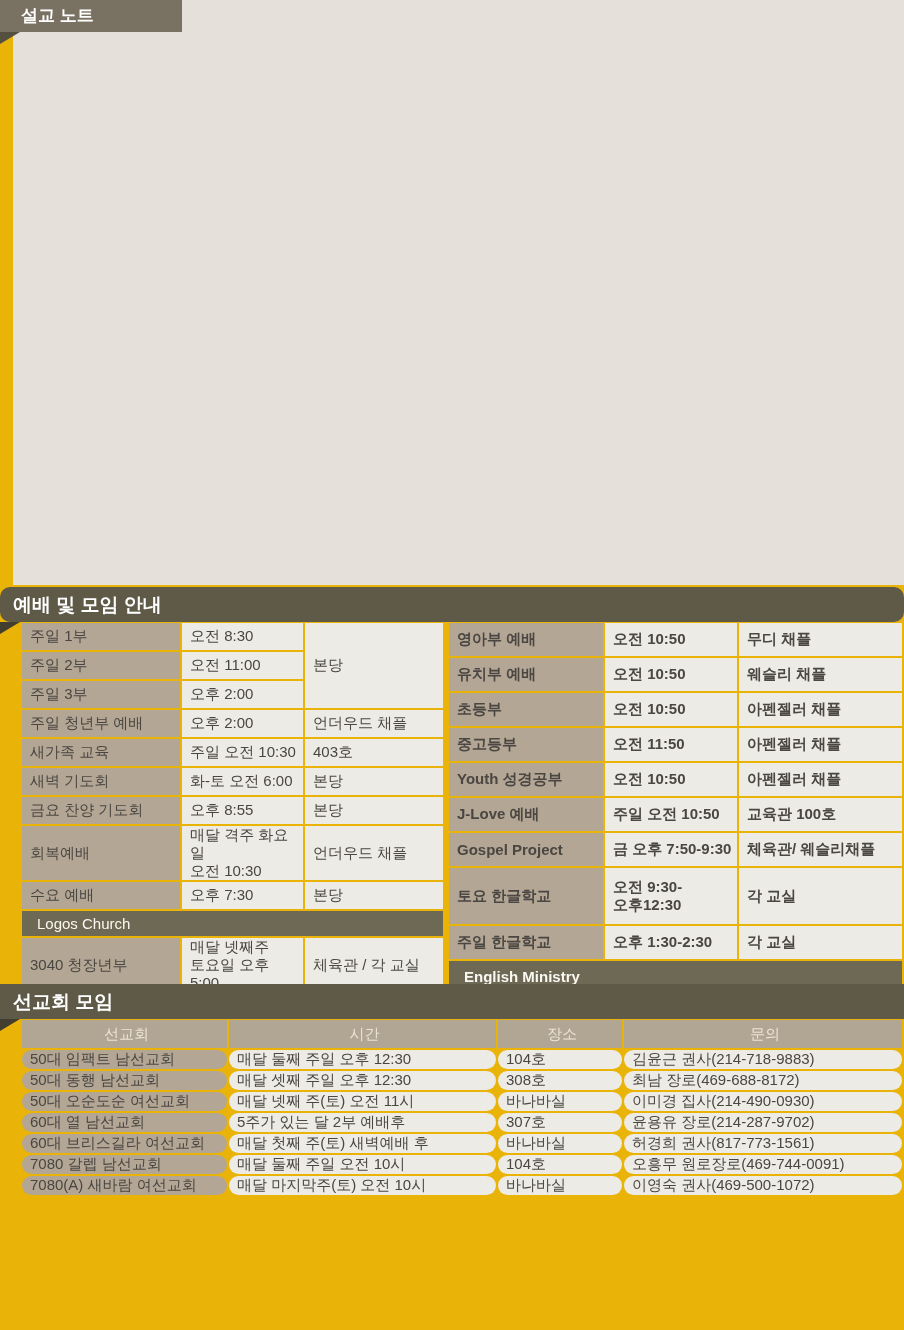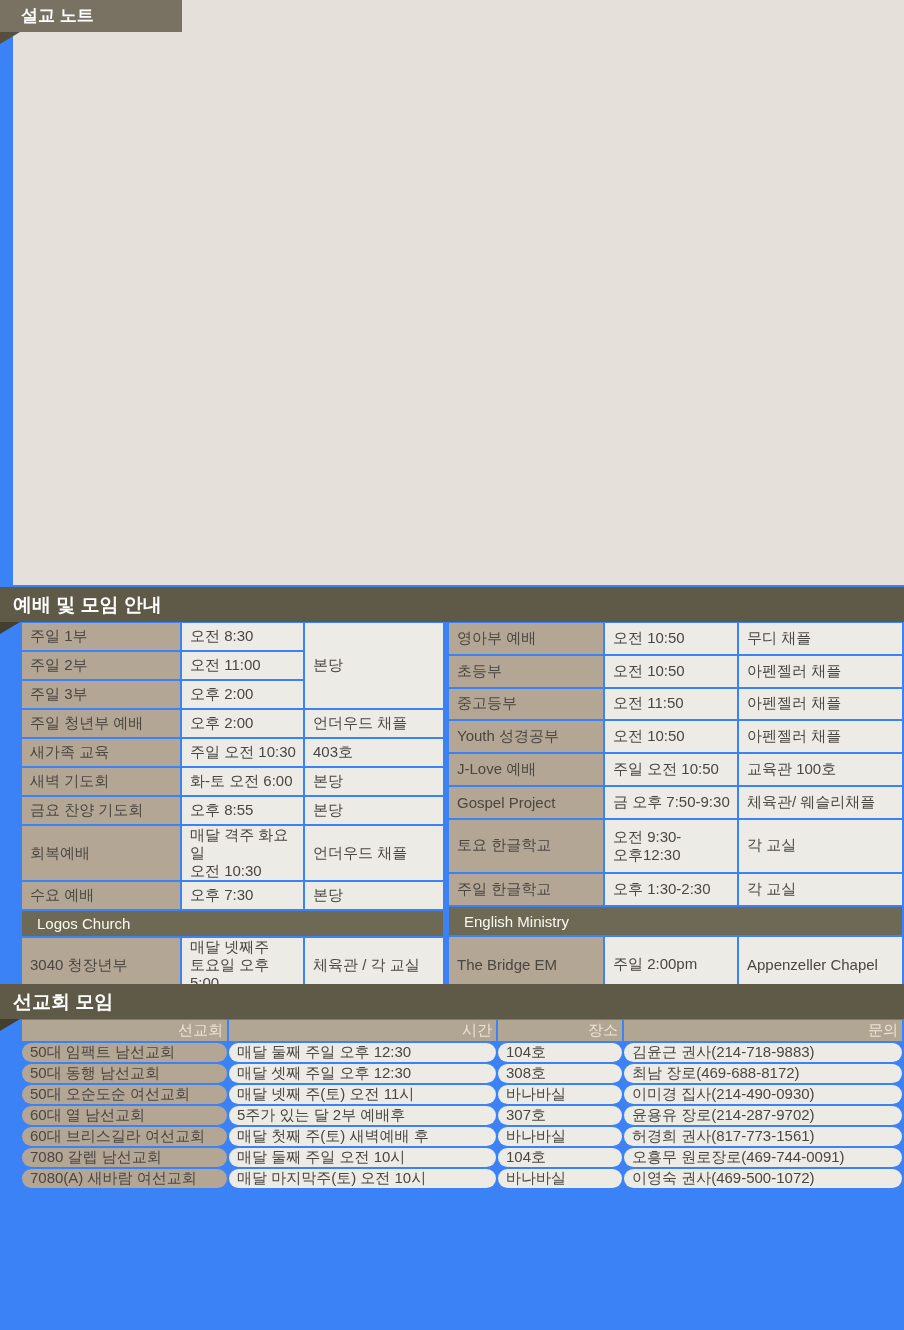--- a/index.html
+++ b/index.html
@@ -1,53 +1,53 @@
 <!DOCTYPE html>
 <html><head>
 <meta charset="utf-8">
 <style>
   html,body{margin:0;padding:0;}
   body{font-family:"Liberation Sans","DejaVu Sans",sans-serif;}
-  .page{position:relative;width:904px;height:1330px;background:#3b82f6;overflow:hidden;}
+  .page{position:relative;width:904px;height:1330px;background:#eab308;overflow:hidden;}
 
   
   .notes-panel{position:absolute;left:13px;top:0;width:891px;height:585px;background:#e5e1da;}
   .tab{position:absolute;left:0;top:0;width:182px;height:32px;background:#797162;color:#ffffff;
        font-size:17px;font-weight:bold;line-height:32px;padding-left:21px;box-sizing:border-box;}
   .tab-fold{position:absolute;left:0;top:32px;width:0;height:0;
        border-top:12px solid #554f3e;border-right:20px solid transparent;}
 
   
   .sec-header{position:absolute;left:0;width:904px;height:35px;background:#5e5a47;color:#ffffff;
        font-size:19px;font-weight:bold;line-height:35px;padding-left:13px;box-sizing:border-box;}
   .sec-fold{position:absolute;left:0;width:0;height:0;
        border-top:12px solid #423e30;border-right:20px solid transparent;}
-  #worship-header{top:587px;}
+  #worship-header{top:587px;border-radius:10px;}
   #worship-fold{top:622px;}
   #mission-header{top:984px;}
   #mission-fold{top:1019px;}
 
   
   .tables-wrap{position:absolute;left:20px;top:621px;display:flex;}
   table{border-collapse:separate;border-spacing:2px;table-layout:fixed;}
   td,th{padding:0 4px 0 8px;vertical-align:middle;font-size:15px;color:#4a4641;overflow:hidden;}
   .tan{background:#b3a695;}
   .lt{background:#edebe5;}
   tr.r{height:27px;}
   tr.tall{height:46px;}
   tr.band{height:25px;}
   tr.band td{background:#6d6954;color:#faf8f2;font-size:15px;padding-left:15px;}
   tr.last{height:48px;}
   .t2{line-height:18px;}
 
   #wt-left{width:425px;}
-  #wt-right{width:457px;margin-left:2px;}
+  #wt-right{width:457px;margin-left:2px;font-weight:bold;}
 
   #mt{position:absolute;left:20px;top:1018px;width:884px;}
-  #mt th{background:#b1a593;color:#ebe4d6;font-weight:normal;text-align:right;height:21px;}
+  #mt th{background:#b1a593;color:#ebe4d6;font-weight:normal;text-align:center;height:28px;}
   #mt td{height:18px;border-radius:13px;}
 </style>
 </head>
 <body>
 
 <div class="page">
 
   <div class="notes-panel"></div>
   <div class="tab">
     <span>설교 노트</span>
@@ -133,20 +133,25 @@
           <col style="width:132px">
           <col>
         </colgroup>
       <tbody>
         <tr class="r">
           <td class="tan">영아부 예배</td>
           <td class="lt">오전 10:50</td>
           <td class="lt">무디 채플</td>
         </tr>
         <tr class="r">
+          <td class="tan">유치부 예배</td>
+          <td class="lt">오전 10:50</td>
+          <td class="lt">웨슬리 채플</td>
+        </tr>
+        <tr class="r">
           <td class="tan">초등부</td>
           <td class="lt">오전 10:50</td>
           <td class="lt">아펜젤러 채플</td>
         </tr>
         <tr class="r">
           <td class="tan">중고등부</td>
           <td class="lt">오전 11:50</td>
           <td class="lt">아펜젤러 채플</td>
         </tr>
         <tr class="r">
@@ -172,25 +177,20 @@
           </td>
           <td class="lt">각 교실</td>
         </tr>
         <tr class="r">
           <td class="tan">주일 한글학교</td>
           <td class="lt">오후 1:30-2:30</td>
           <td class="lt">각 교실</td>
         </tr>
         <tr class="band">
           <td colspan="3">English Ministry</td>
-        </tr>
-        <tr class="last">
-          <td class="tan">The Bridge  EM</td>
-          <td class="lt">주일 2:00pm</td>
-          <td class="lt">Appenzeller Chapel</td>
         </tr>
       </tbody>
     </table>
   </div>
 
   <div class="sec-header" id="mission-header">
     <span>선교회 모임</span>
   </div>
   <div class="sec-fold" id="mission-fold"></div>
 

